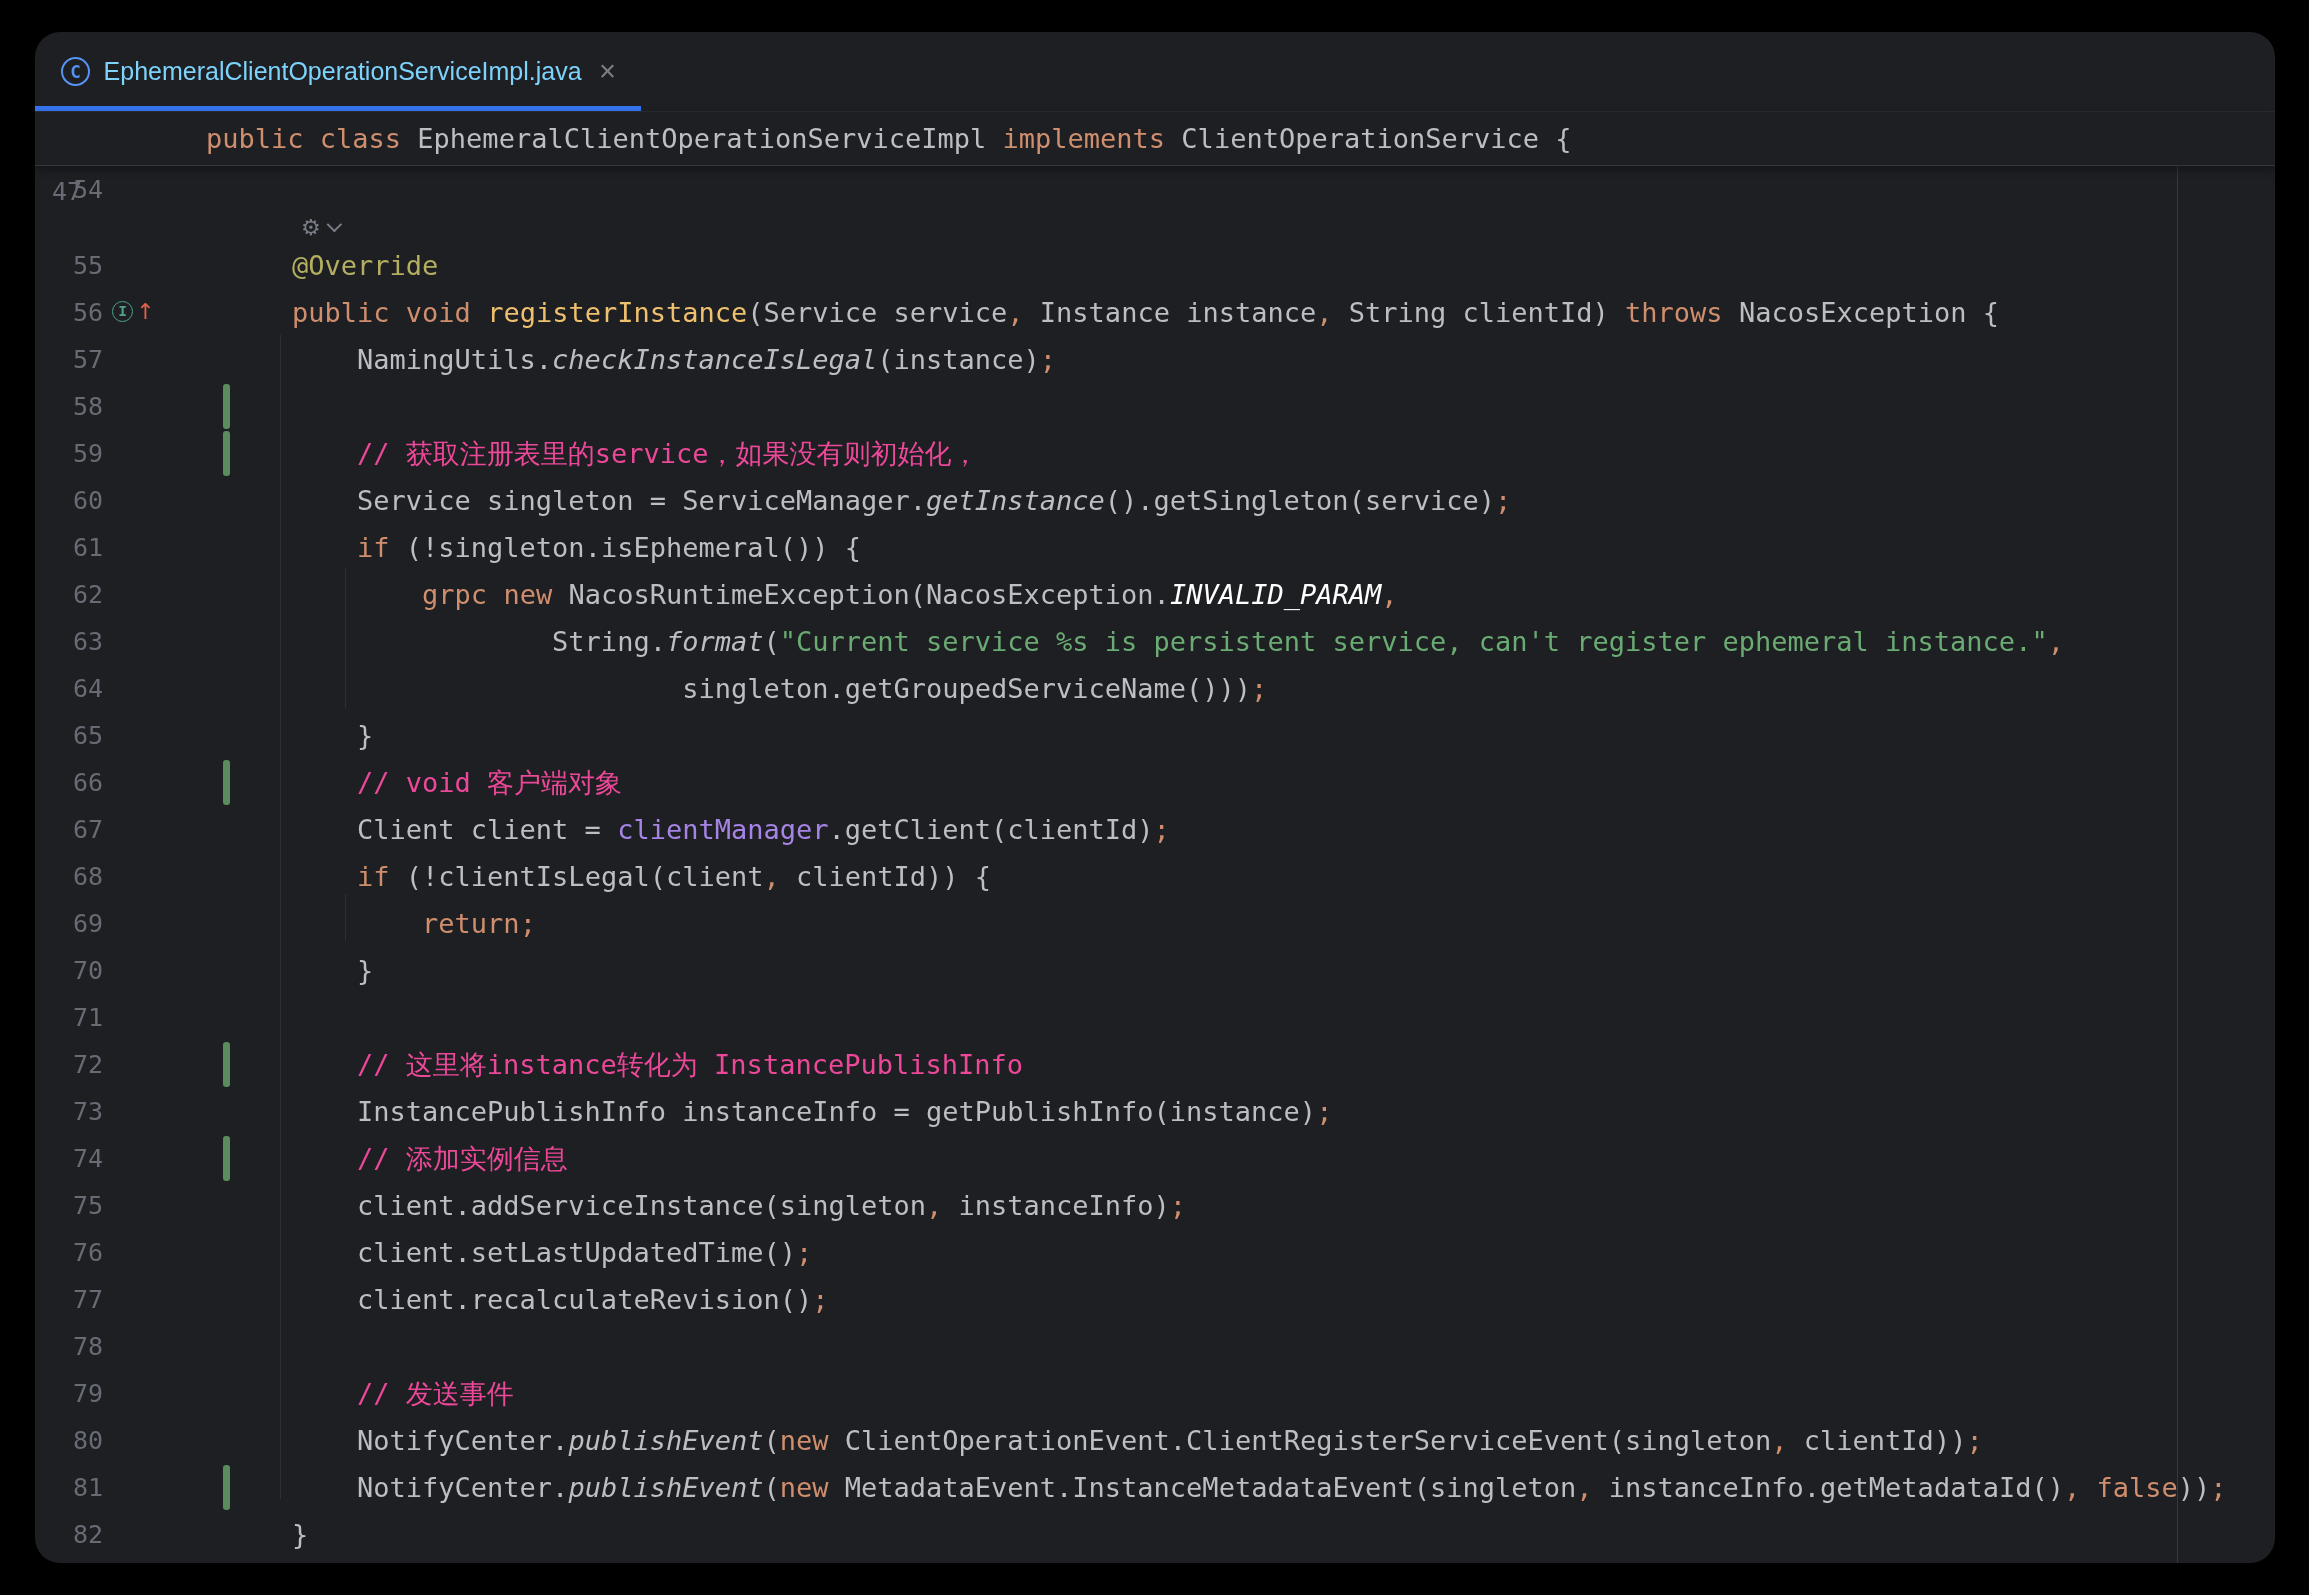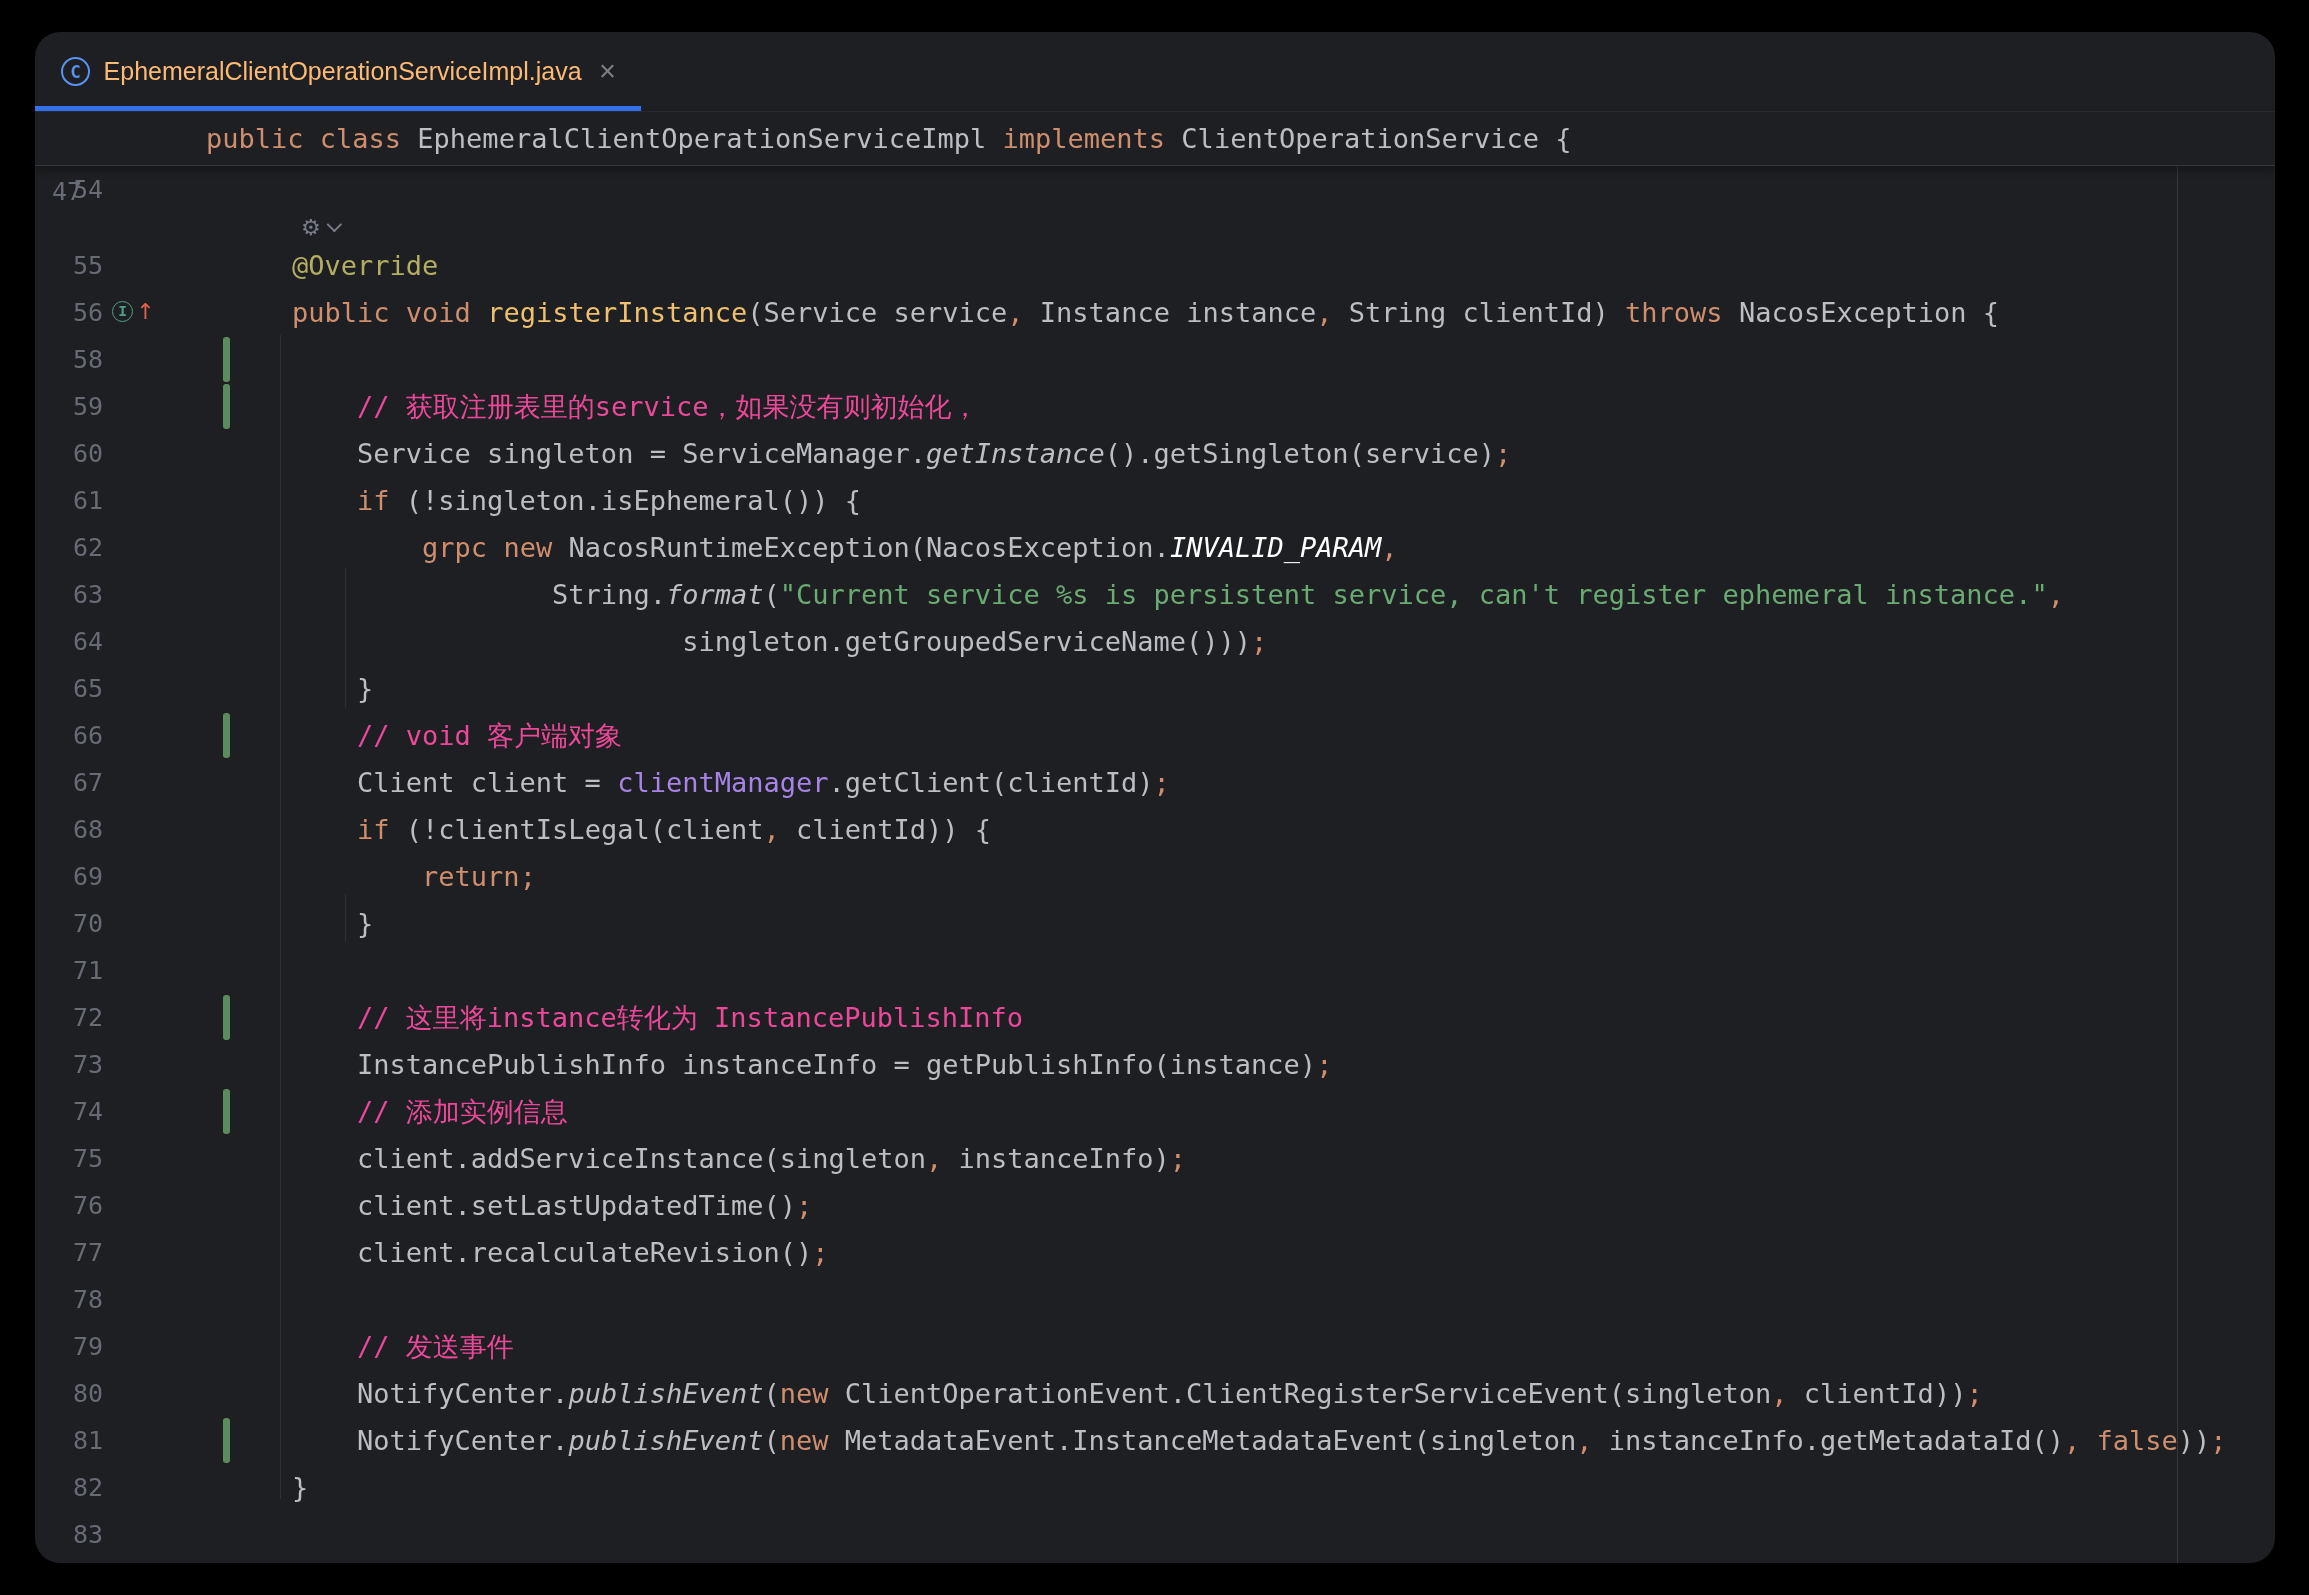--- a/index.html
+++ b/index.html
@@ -6,21 +6,21 @@
             font-family:"Liberation Sans", sans-serif;}
   .window{position:absolute;left:35px;top:32px;width:2240px;height:1531px;background:#1e1f22;
           border-radius:25px;overflow:hidden;}
   
   .tabbar{height:80px;border-bottom:1px solid #2a2c31;display:flex;align-items:stretch;box-sizing:border-box;}
   .tab{display:flex;align-items:center;padding:0 25px 0 26px;position:relative;cursor:pointer;}
   .tab-underline{position:absolute;left:0;right:0;bottom:0;height:4.9px;background:#3574f0;}
   .class-icon{width:29px;height:29px;box-sizing:border-box;border:2.9px solid #5693f2;border-radius:50%;
               color:#5693f2;display:flex;align-items:center;justify-content:center;
               font:bold 17.5px "DejaVu Sans Mono",monospace;flex:none;}
-  .tab-label{font-size:25px;color:#fdba74;margin-left:13.6px;white-space:nowrap;}
+  .tab-label{font-size:25px;color:#7dd3fc;margin-left:13.6px;white-space:nowrap;}
   .tab-close{color:#7a7e87;font-size:29px;margin-left:17.5px;line-height:1;}
   
   .row{position:relative;height:47px;line-height:47px;white-space:pre;z-index:1;
        font-family:"DejaVu Sans Mono","Liberation Mono",monospace;font-size:27px;}
   .ln{position:absolute;left:0;width:47px;text-align:right;color:#676b74;font-size:25px;}
   .code{position:absolute;left:171px;top:0;}
   .bar{position:absolute;left:167px;top:1px;width:6.8px;height:45px;background:#5a8c5e;border-radius:2.9px;}
   
   .sticky{height:54px;position:relative;z-index:6;background:#1e1f22;border-bottom:1px solid #35373c;
           box-shadow:0 3.9px 8.7px rgba(0,0,0,.38);box-sizing:border-box;}
@@ -80,20 +80,21 @@
     <div>
         <div class="row"><span class="ln">54</span><span class="code"></span></div>
         <div class="inlay-row">
           <span class="inlay">
             <span class="inlay-gear">⚙</span>
             <span class="chev"></span>
           </span>
         </div>
         <div class="row"><span class="ln">55</span><span class="code"><span class="t-plain">    </span><span class="t-ann">@Override</span></span></div>
         <div class="row"><span class="ln">56</span><span class="ovr"><span class="ovr-c">I</span><span class="ovr-a">↑</span></span><span class="code"><span class="t-plain">    </span><span class="t-kw">public</span><span class="t-plain"> </span><span class="t-kw">void</span><span class="t-plain"> </span><span class="t-decl">registerInstance</span><span class="t-plain">(Service service</span><span class="t-punct">,</span><span class="t-plain"> Instance instance</span><span class="t-punct">,</span><span class="t-plain"> String clientId) </span><span class="t-kw">throws</span><span class="t-plain"> NacosException {</span></span></div>
+        <div class="row"><span class="ln">57</span><span class="code"><span class="t-plain">        NamingUtils.</span><span class="t-static">checkInstanceIsLegal</span><span class="t-plain">(instance)</span><span class="t-punct">;</span></span></div>
         <div class="row"><span class="ln">58</span><span class="bar"></span><span class="code"></span></div>
         <div class="row"><span class="ln">59</span><span class="bar"></span><span class="code"><span class="t-plain">        </span><span class="t-cmt">// 获取注册表里的service，如果没有则初始化，</span></span></div>
         <div class="row"><span class="ln">60</span><span class="code"><span class="t-plain">        Service singleton = ServiceManager.</span><span class="t-static">getInstance</span><span class="t-plain">().getSingleton(service)</span><span class="t-punct">;</span></span></div>
         <div class="row"><span class="ln">61</span><span class="code"><span class="t-plain">        </span><span class="t-kw">if</span><span class="t-plain"> (!singleton.isEphemeral()) {</span></span></div>
         <div class="row"><span class="ln">62</span><span class="code"><span class="t-plain">            </span><span class="t-kw">grpc</span><span class="t-plain"> </span><span class="t-kw">new</span><span class="t-plain"> NacosRuntimeException(NacosException.</span><span class="t-const">INVALID_PARAM</span><span class="t-punct">,</span></span></div>
         <div class="row"><span class="ln">63</span><span class="code"><span class="t-plain">                    String.</span><span class="t-static">format</span><span class="t-plain">(</span><span class="t-str">"Current service %s is persistent service, can't register ephemeral instance."</span><span class="t-punct">,</span></span></div>
         <div class="row"><span class="ln">64</span><span class="code"><span class="t-plain">                            singleton.getGroupedServiceName()))</span><span class="t-punct">;</span></span></div>
         <div class="row"><span class="ln">65</span><span class="code"><span class="t-plain">        }</span></span></div>
         <div class="row"><span class="ln">66</span><span class="bar"></span><span class="code"><span class="t-plain">        </span><span class="t-cmt">// void 客户端对象</span></span></div>
         <div class="row"><span class="ln">67</span><span class="code"><span class="t-plain">        Client client = </span><span class="t-field">clientManager</span><span class="t-plain">.getClient(clientId)</span><span class="t-punct">;</span></span></div>

